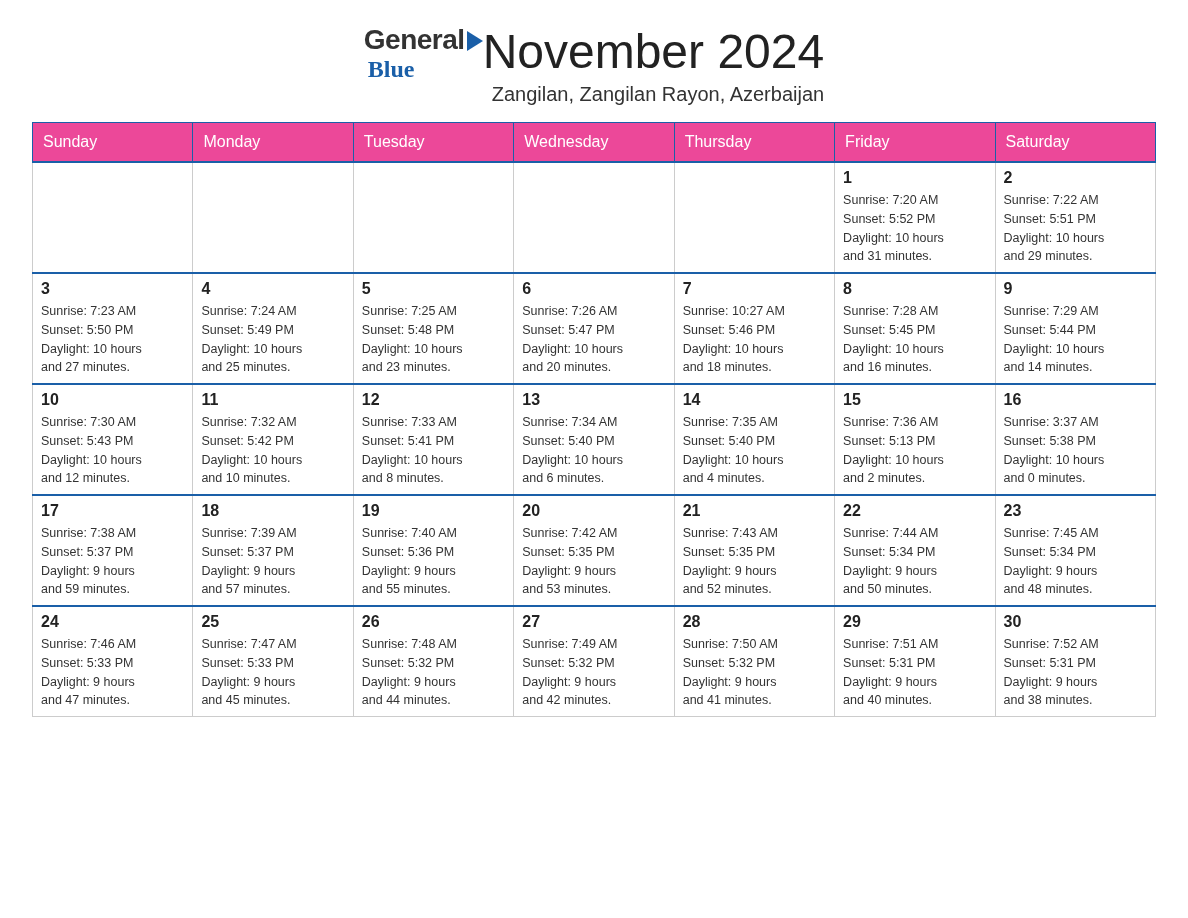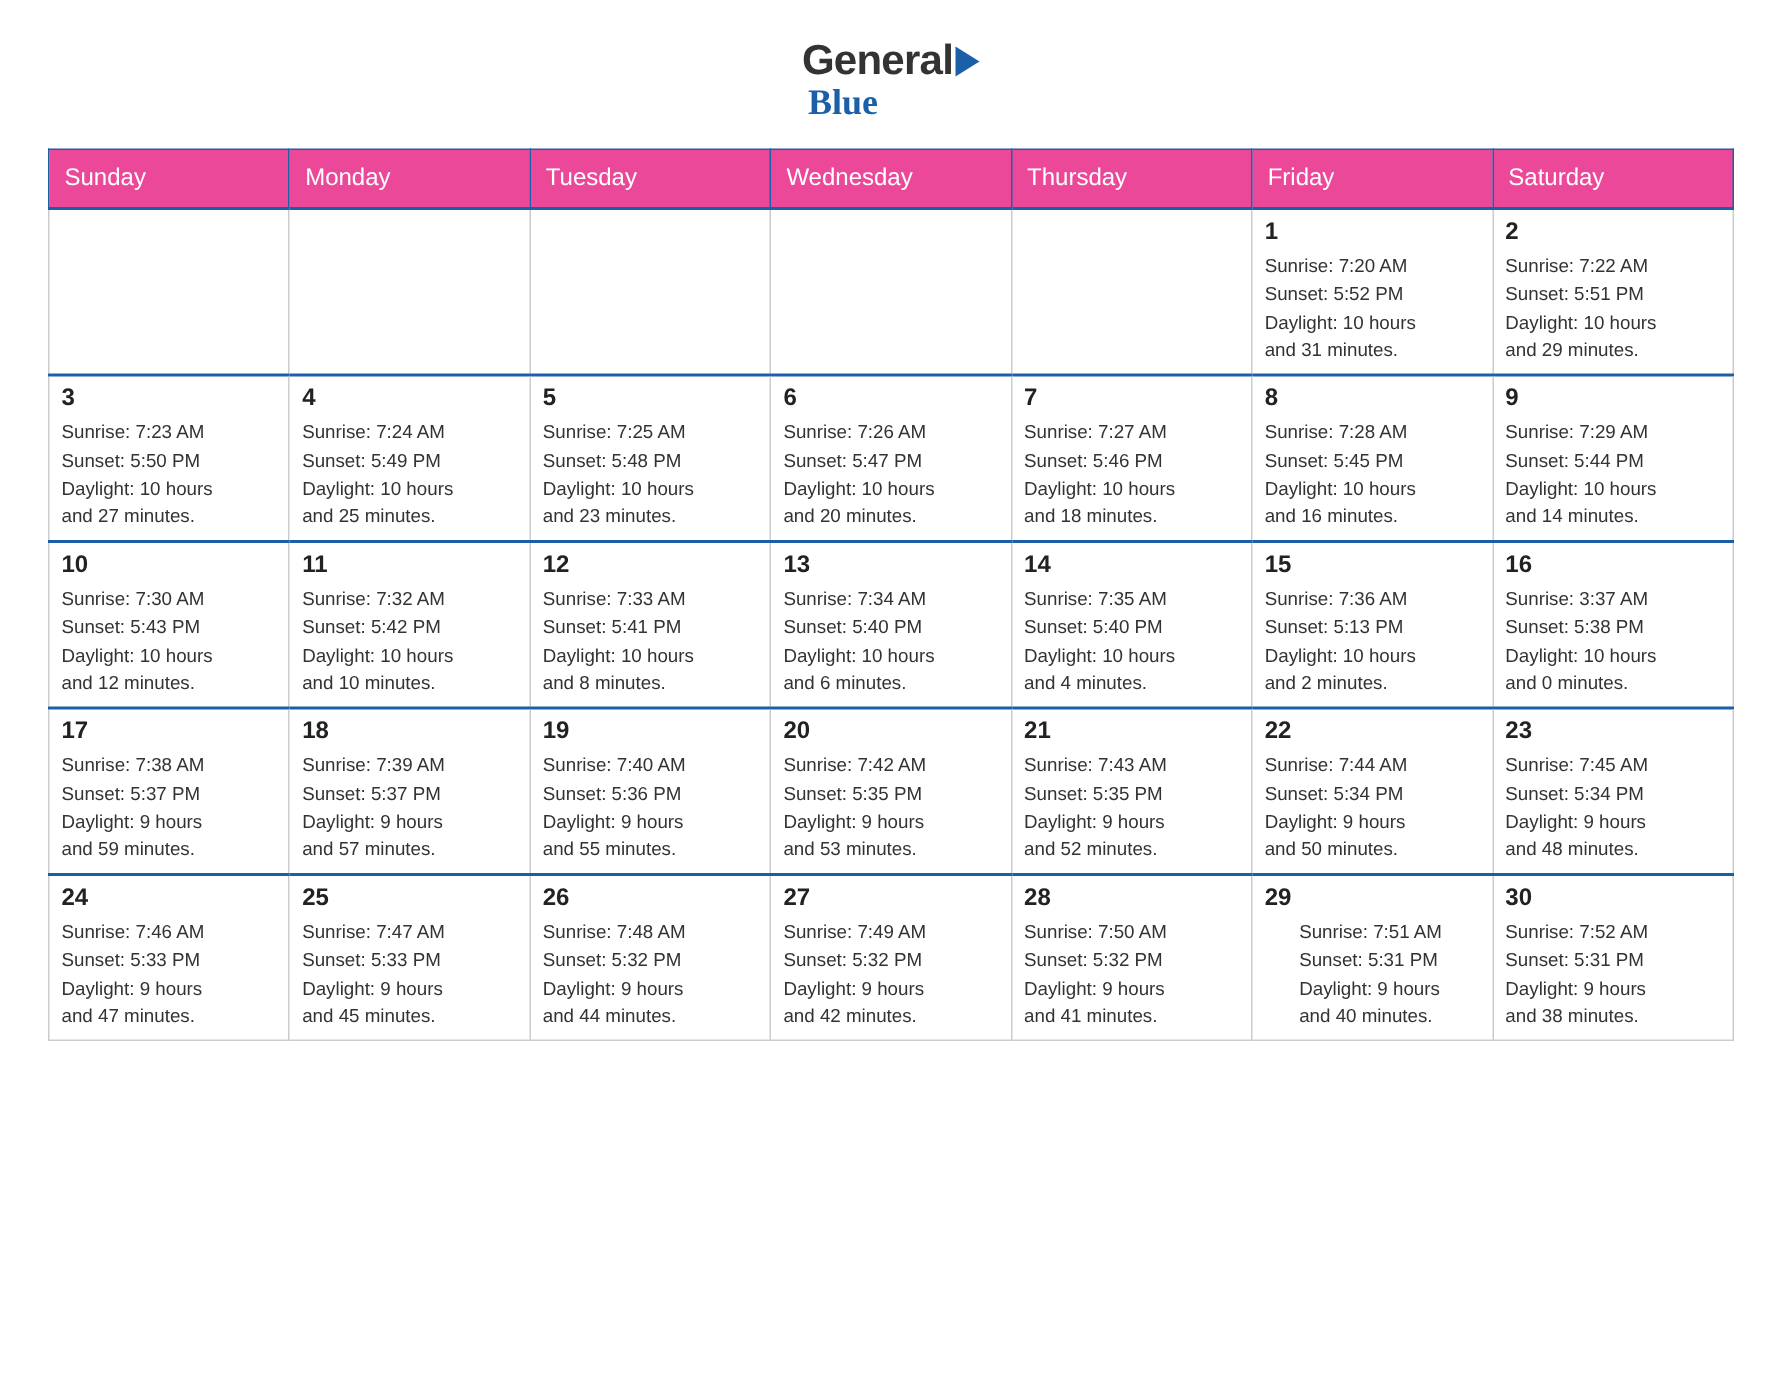--- a/index.html
+++ b/index.html
@@ -113,20 +113,24 @@
 <div class="header-area">
   <div class="logo-wrapper">
     <div class="logo-line1">
       <span class="logo-text-general">General</span>
       <span class="logo-arrow"></span>
     </div>
     <div class="logo-line2">
       <span class="logo-text-blue">Blue</span>
     </div>
   </div>
+  <div class="title-area">
+    <div class="month-title">November 2024</div>
+    <div class="location-title">Zangilan, Zangilan Rayon, Azerbaijan</div>
+  </div>
 </div>
 
 <table class="calendar-table">
   <thead>
     <tr>
     <th>Sunday</th>
         <th>Monday</th>
         <th>Tuesday</th>
         <th>Wednesday</th>
         <th>Thursday</th>
@@ -180,21 +184,21 @@
         </td>
         <td>
           <span class="day-number">6</span>
           <div class="day-info" style="white-space: pre-line;">Sunrise: 7:26 AM
 Sunset: 5:47 PM
 Daylight: 10 hours
 and 20 minutes.</div>
         </td>
         <td>
           <span class="day-number">7</span>
-          <div class="day-info" style="white-space: pre-line;">Sunrise: 7:27 AM
+          <div class="day-info" style="white-space: pre-line;">Sunrise: 10:27 AM
 Sunset: 5:46 PM
 Daylight: 10 hours
 and 18 minutes.</div>
         </td>
         <td>
           <span class="day-number">8</span>
           <div class="day-info" style="white-space: pre-line;">Sunrise: 7:28 AM
 Sunset: 5:45 PM
 Daylight: 10 hours
 and 16 minutes.</div>
@@ -340,21 +344,21 @@
         </td>
         <td>
           <span class="day-number">28</span>
           <div class="day-info" style="white-space: pre-line;">Sunrise: 7:50 AM
 Sunset: 5:32 PM
 Daylight: 9 hours
 and 41 minutes.</div>
         </td>
         <td>
           <span class="day-number">29</span>
-          <div class="day-info" style="white-space: pre-line; margin-left: 23px;">Sunrise: 7:51 AM
+          <div class="day-info" style="white-space: pre-line;">Sunrise: 7:51 AM
 Sunset: 5:31 PM
 Daylight: 9 hours
 and 40 minutes.</div>
         </td>
         <td>
           <span class="day-number">30</span>
           <div class="day-info" style="white-space: pre-line;">Sunrise: 7:52 AM
 Sunset: 5:31 PM
 Daylight: 9 hours
 and 38 minutes.</div>

